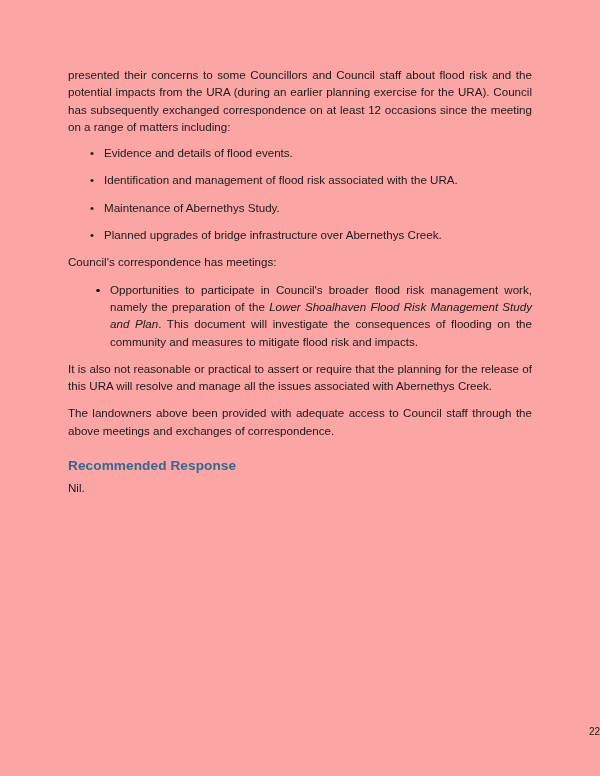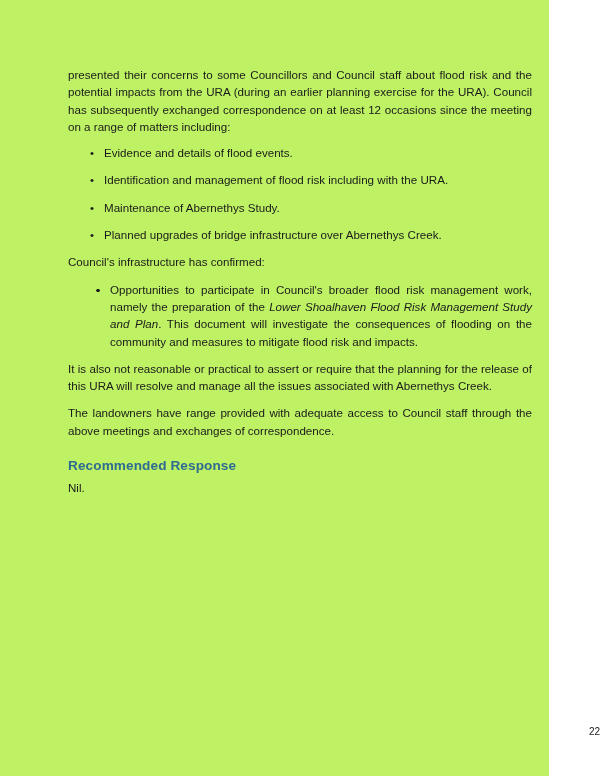--- a/index.html
+++ b/index.html
@@ -11,23 +11,23 @@
     width: 600px;
     height: 776px;
     position: relative;
     font-family: "Liberation Sans", sans-serif;
     color: #1a1a1a;
     overflow: hidden;
   }
   .page {
     position: absolute;
     top: 0; left: 0;
-    width: 549px;
+    width: 600px;
     height: 776px;
-    background: #bef264;
+    background: #fca5a5;
   }
   .content {
     position: absolute;
     left: 68px;
     top: 66px;
     width: 464px;
   }
   p.body-para {
     font-size: 11.6px;
     line-height: 17.3px;
@@ -137,53 +137,53 @@
 
     <p class="body-para last-of-block">presented their concerns to some Councillors and Council staff about flood risk and the potential impacts from the URA (during an earlier planning exercise for the URA). Council has subsequently exchanged correspondence on at least 12 occasions since the meeting on a range of matters including:</p>
 
     <ul class="bullets list-one">
       <li>
         <span class="dot">•</span>
         <span>Evidence and details of flood events.</span>
       </li>
       <li>
         <span class="dot">•</span>
-        <span>Identification and management of flood risk including with the URA.</span>
+        <span>Identification and management of flood risk associated with the URA.</span>
       </li>
       <li>
         <span class="dot">•</span>
         <span>Maintenance of Abernethys Study.</span>
       </li>
       <li>
         <span class="dot">•</span>
         <span>Planned upgrades of bridge infrastructure over Abernethys Creek.</span>
       </li>
     </ul>
 
     <div class="gap-after-list-one"></div>
 
-    <p class="lead-in">Council's infrastructure has confirmed:</p>
+    <p class="lead-in">Council's correspondence has meetings:</p>
 
     <ul class="bullets list-two">
       <li>
         <span class="dot">•</span>
       </li>
       <li>
         <span class="dot">•</span>
       </li>
       <li class="justified">
         <span class="dot">•</span><span>Opportunities to participate in Council's broader flood risk management work, namely the preparation of the </span><em class="ital">Lower Shoalhaven Flood Risk Management Study and Plan</em><span>. This document will investigate the consequences of flooding on the community and measures to mitigate flood risk and impacts.</span>
       </li>
     </ul>
 
     <div class="gap-after-list-two"></div>
 
     <p class="body-para">It is also not reasonable or practical to assert or require that the planning for the release of this URA will resolve and manage all the issues associated with Abernethys Creek.</p>
 
-    <p class="body-para last-of-block">The landowners have range provided with adequate access to Council staff through the above meetings and exchanges of correspondence.</p>
+    <p class="body-para last-of-block">The landowners above been provided with adequate access to Council staff through the above meetings and exchanges of correspondence.</p>
 
     <h2 class="section-heading">Recommended Response</h2>
 
     <p class="nil">Nil.</p>
 
   </div>
 
   <div class="page-number">22</div>
 
 </div>

